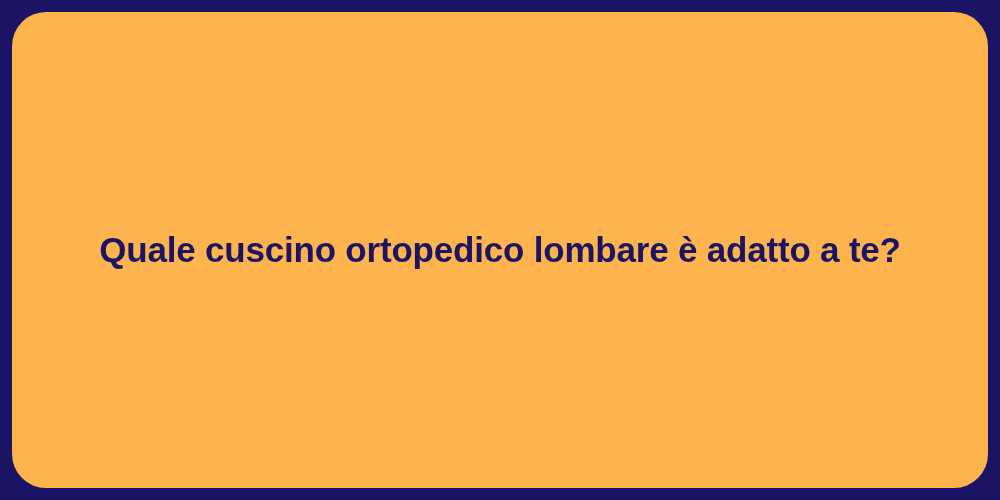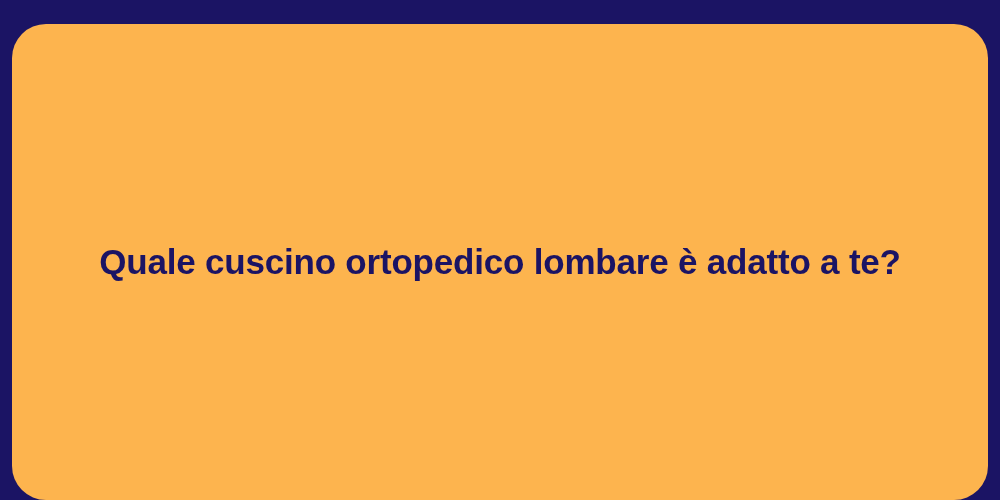--- a/index.html
+++ b/index.html
@@ -26,21 +26,20 @@
     position: relative;
     width: 100%;
     height: 100%;
     background: #FDB44E;
     border-radius: 34px;
     display: flex;
     align-items: center;
     justify-content: center;
     box-sizing: border-box;
     overflow: hidden;
-    margin-top: 12px;
   }
 
   .headline {
     margin: 0;
     padding: 0 40px;
     color: #1B1464;
     font-family: "Liberation Sans", sans-serif;
     font-size: 35px;
     font-weight: bold;
     line-height: 1.25;

